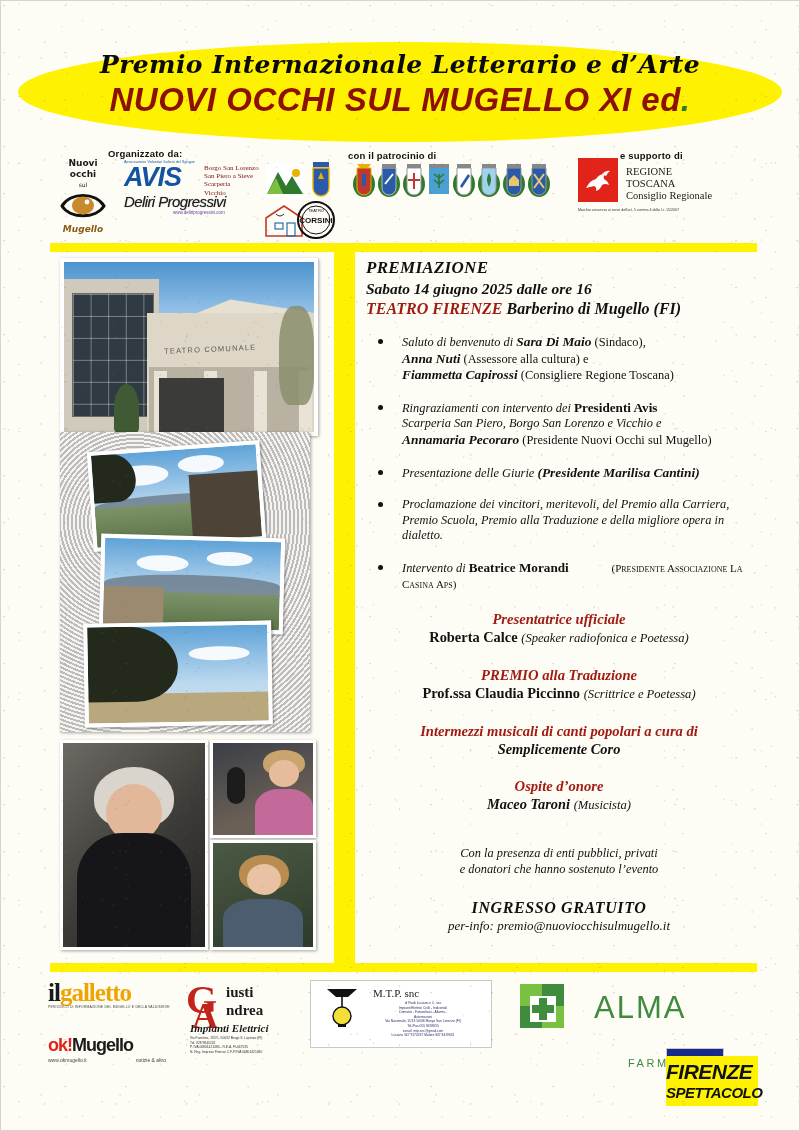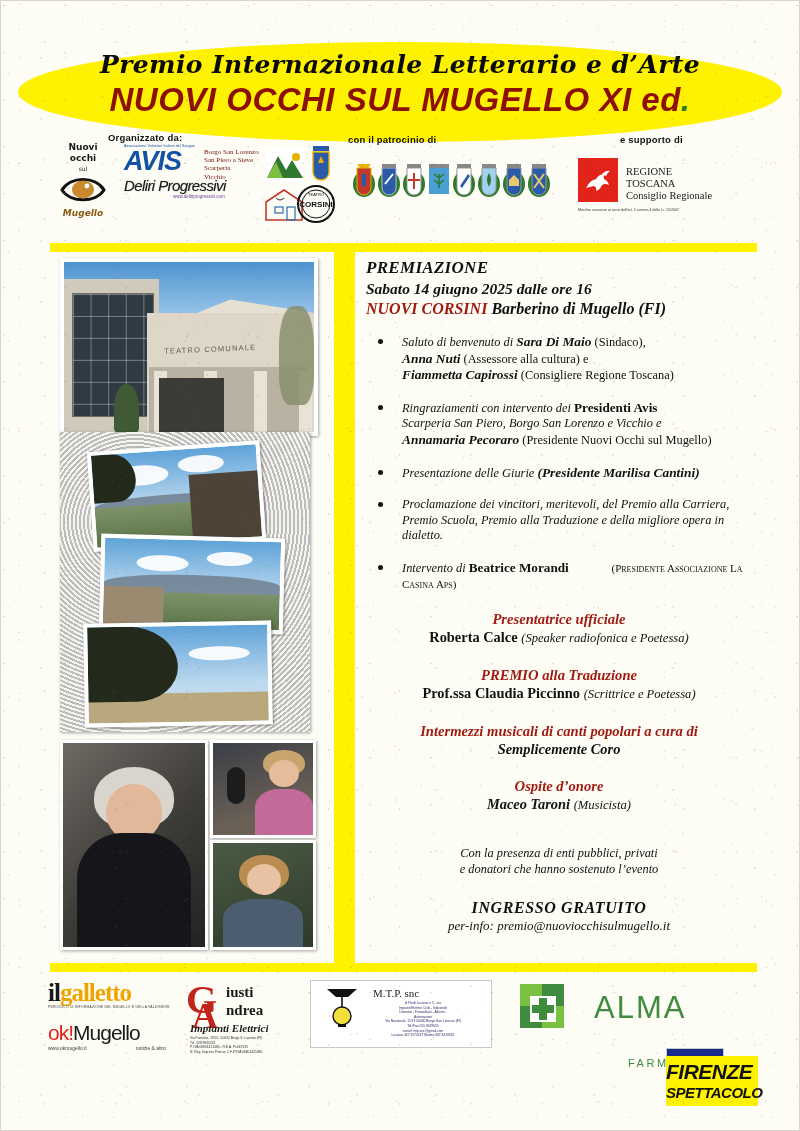--- a/index.html
+++ b/index.html
@@ -81,21 +81,21 @@
     letter-spacing: .5px;
     color: #8d1007;
     margin-top: 2px;
     white-space: nowrap;
   }
   .title-line2 .dot { color: #2e7d1e; }
 
   
   .credits {
     position: absolute;
-    left: 0; top: 130px;
+    left: 0; top: 146px;
     width: 800px;
     height: 96px;
     z-index: 6;
   }
   .credit-label {
     position: absolute;
     font-family: "Liberation Sans", sans-serif;
     font-weight: bold;
     font-size: 9.5px;
     color: #111;
@@ -326,22 +326,22 @@
   .sp { position:absolute; }
   .sp-box { border:1px solid #c9c9c9; background:#fff; overflow:hidden; position:relative; }
 
   .galletto-1 {
     font-family:"Liberation Serif", serif; font-weight:bold; font-size:25px;
     color:#1a1a1a; letter-spacing:-1px; line-height:25px;
   }
   .galletto-1 .g { color:#f0a400; }
   .galletto-sub { font-family:"Liberation Sans",sans-serif; font-size:3.4px; color:#444; letter-spacing:.2px; }
   .okm {
-    font-family:"Liberation Sans", sans-serif; font-weight:normal; font-size:21px;
-    color:#e2231a; letter-spacing:-1px; line-height:22px;
+    font-family:"Liberation Sans", sans-serif; font-weight:bold; font-size:18px;
+    color:#e2231a; letter-spacing:-1px; line-height:22px;margin-top:12px;
   }
   .okm .w { color:#1a1a1a; }
   .okm-urls {
     display:flex; justify-content:space-between; width:118px;
     font-family:"Liberation Sans",sans-serif; font-size:5px; color:#444; margin-top:1px;
   }
 
   .giusti-G {
     position:absolute; left:0; top:0;
     font-family:"Liberation Serif", serif; font-weight:bold; font-size:40px; color:#c0241a; line-height:36px;
@@ -589,21 +589,21 @@
         <div class="face" style="left:34%;top:20%;width:34%;height:30%;background:#e8c2a3"></div>
         <div class="body" style="left:10%;top:54%;width:80%;height:46%;background:#4b5d6e"></div>
       </div>
     </div>
   </div>
 
   <div class="text-col">
     <div class="head-prem">PREMIAZIONE</div>
     <div class="head-date">Sabato 14 giugno 2025 dalle ore 16</div>
     <div class="head-venue">
-      <span class="red">NUOVI CORSINI</span>
+      <span class="red">TEATRO FIRENZE</span>
       <span>Barberino di Mugello (FI)</span>
     </div>
 
     <ul class="bullets">
       <li>
         <span>Saluto di benvenuto di </span><span class="b">Sara Di Maio</span><span class="n"> (Sindaco),</span><br>
         <span class="b">Anna Nuti</span><span class="n"> (Assessore alla cultura) e</span><br>
         <span class="b">Fiammetta Capirossi</span><span class="n"> (Consigliere Regione Toscana)</span>
       </li>
       <li>

